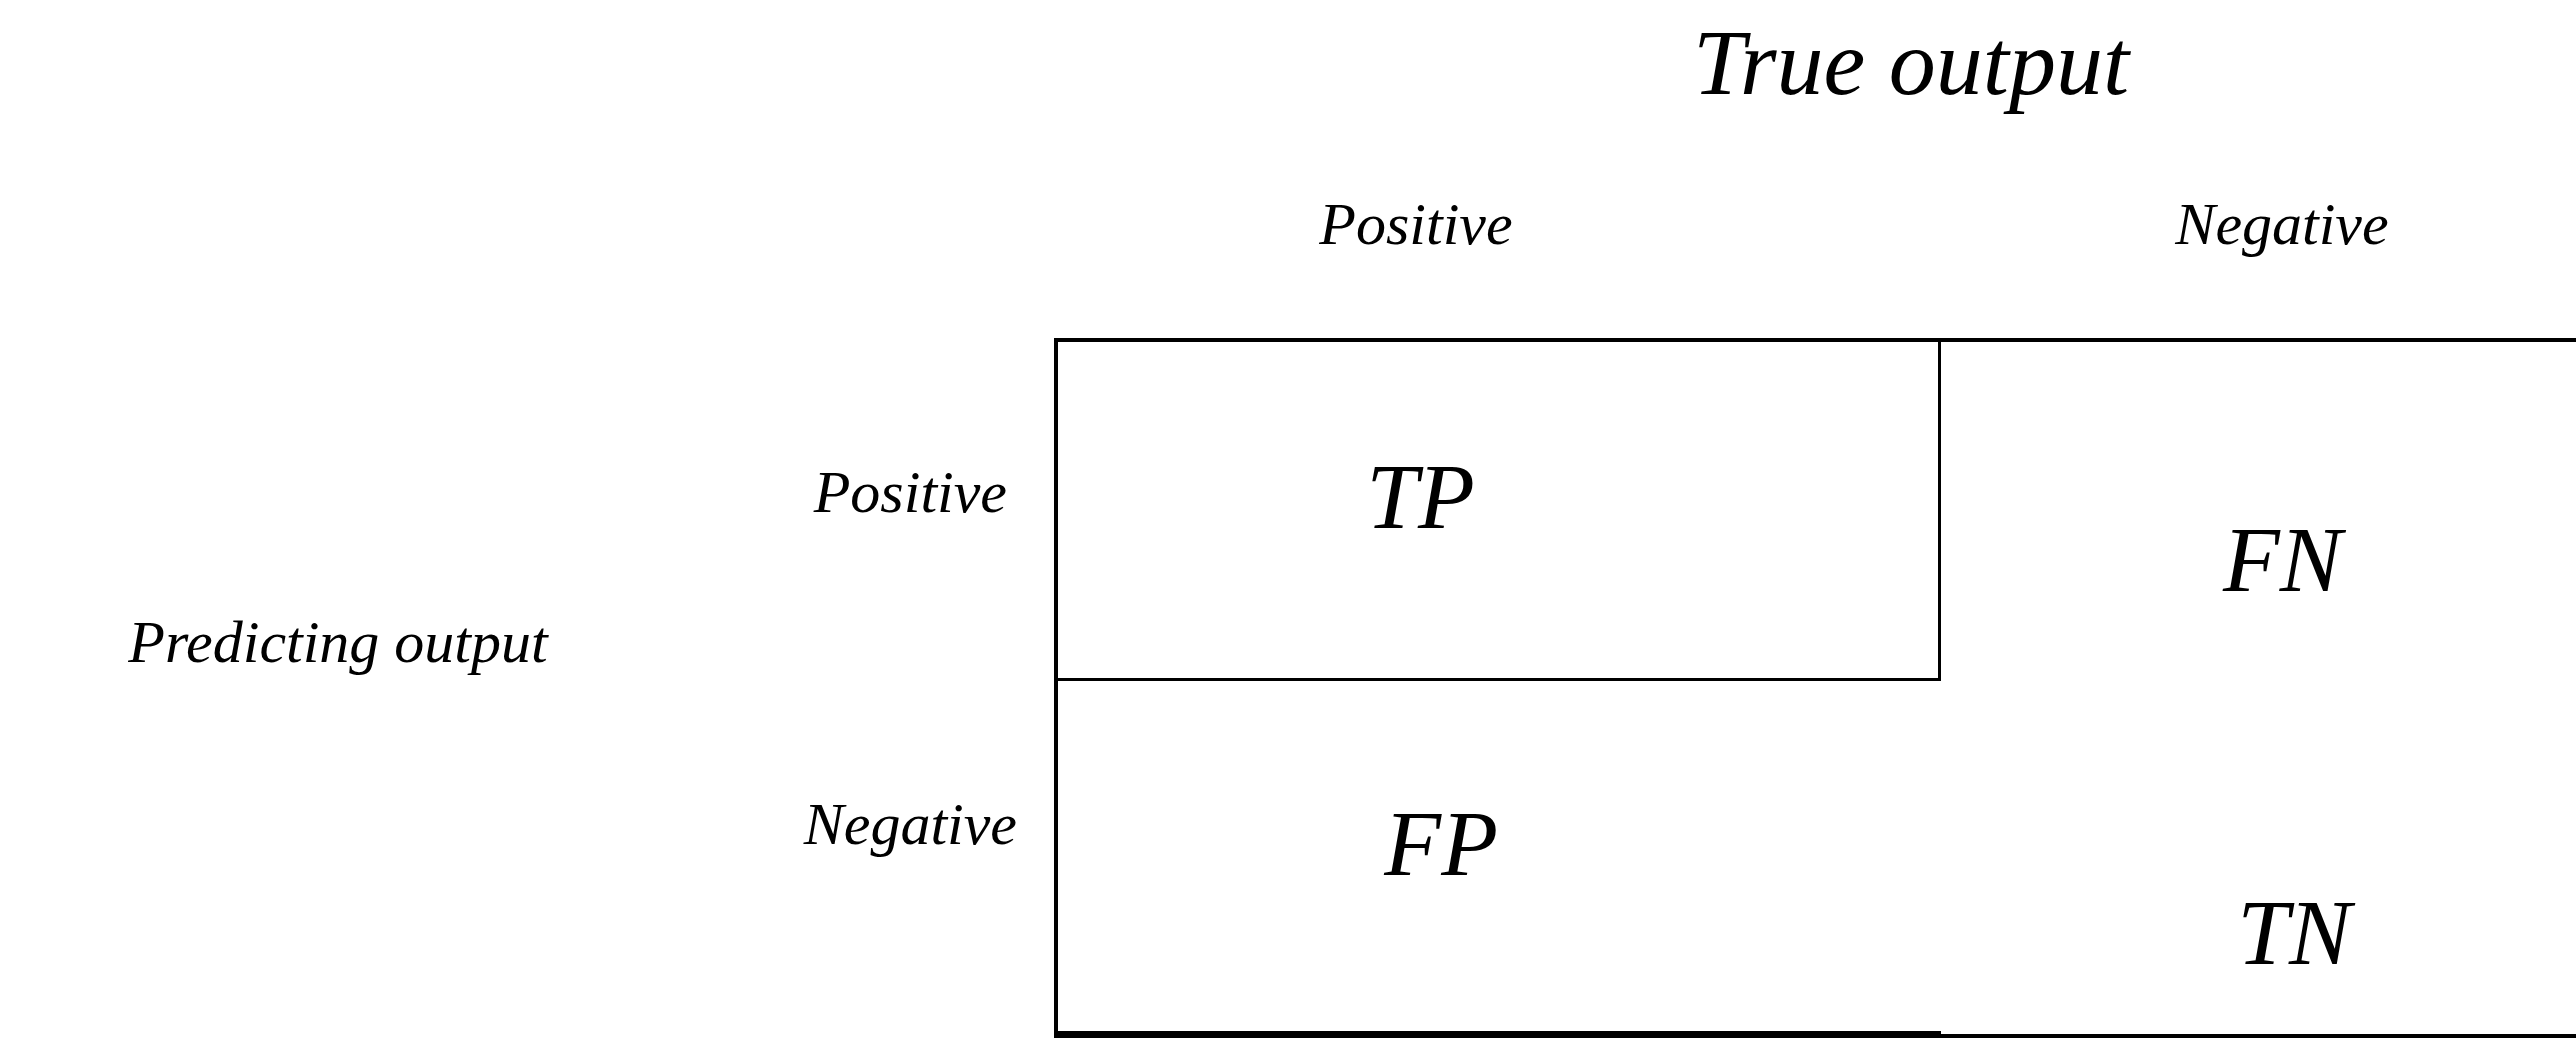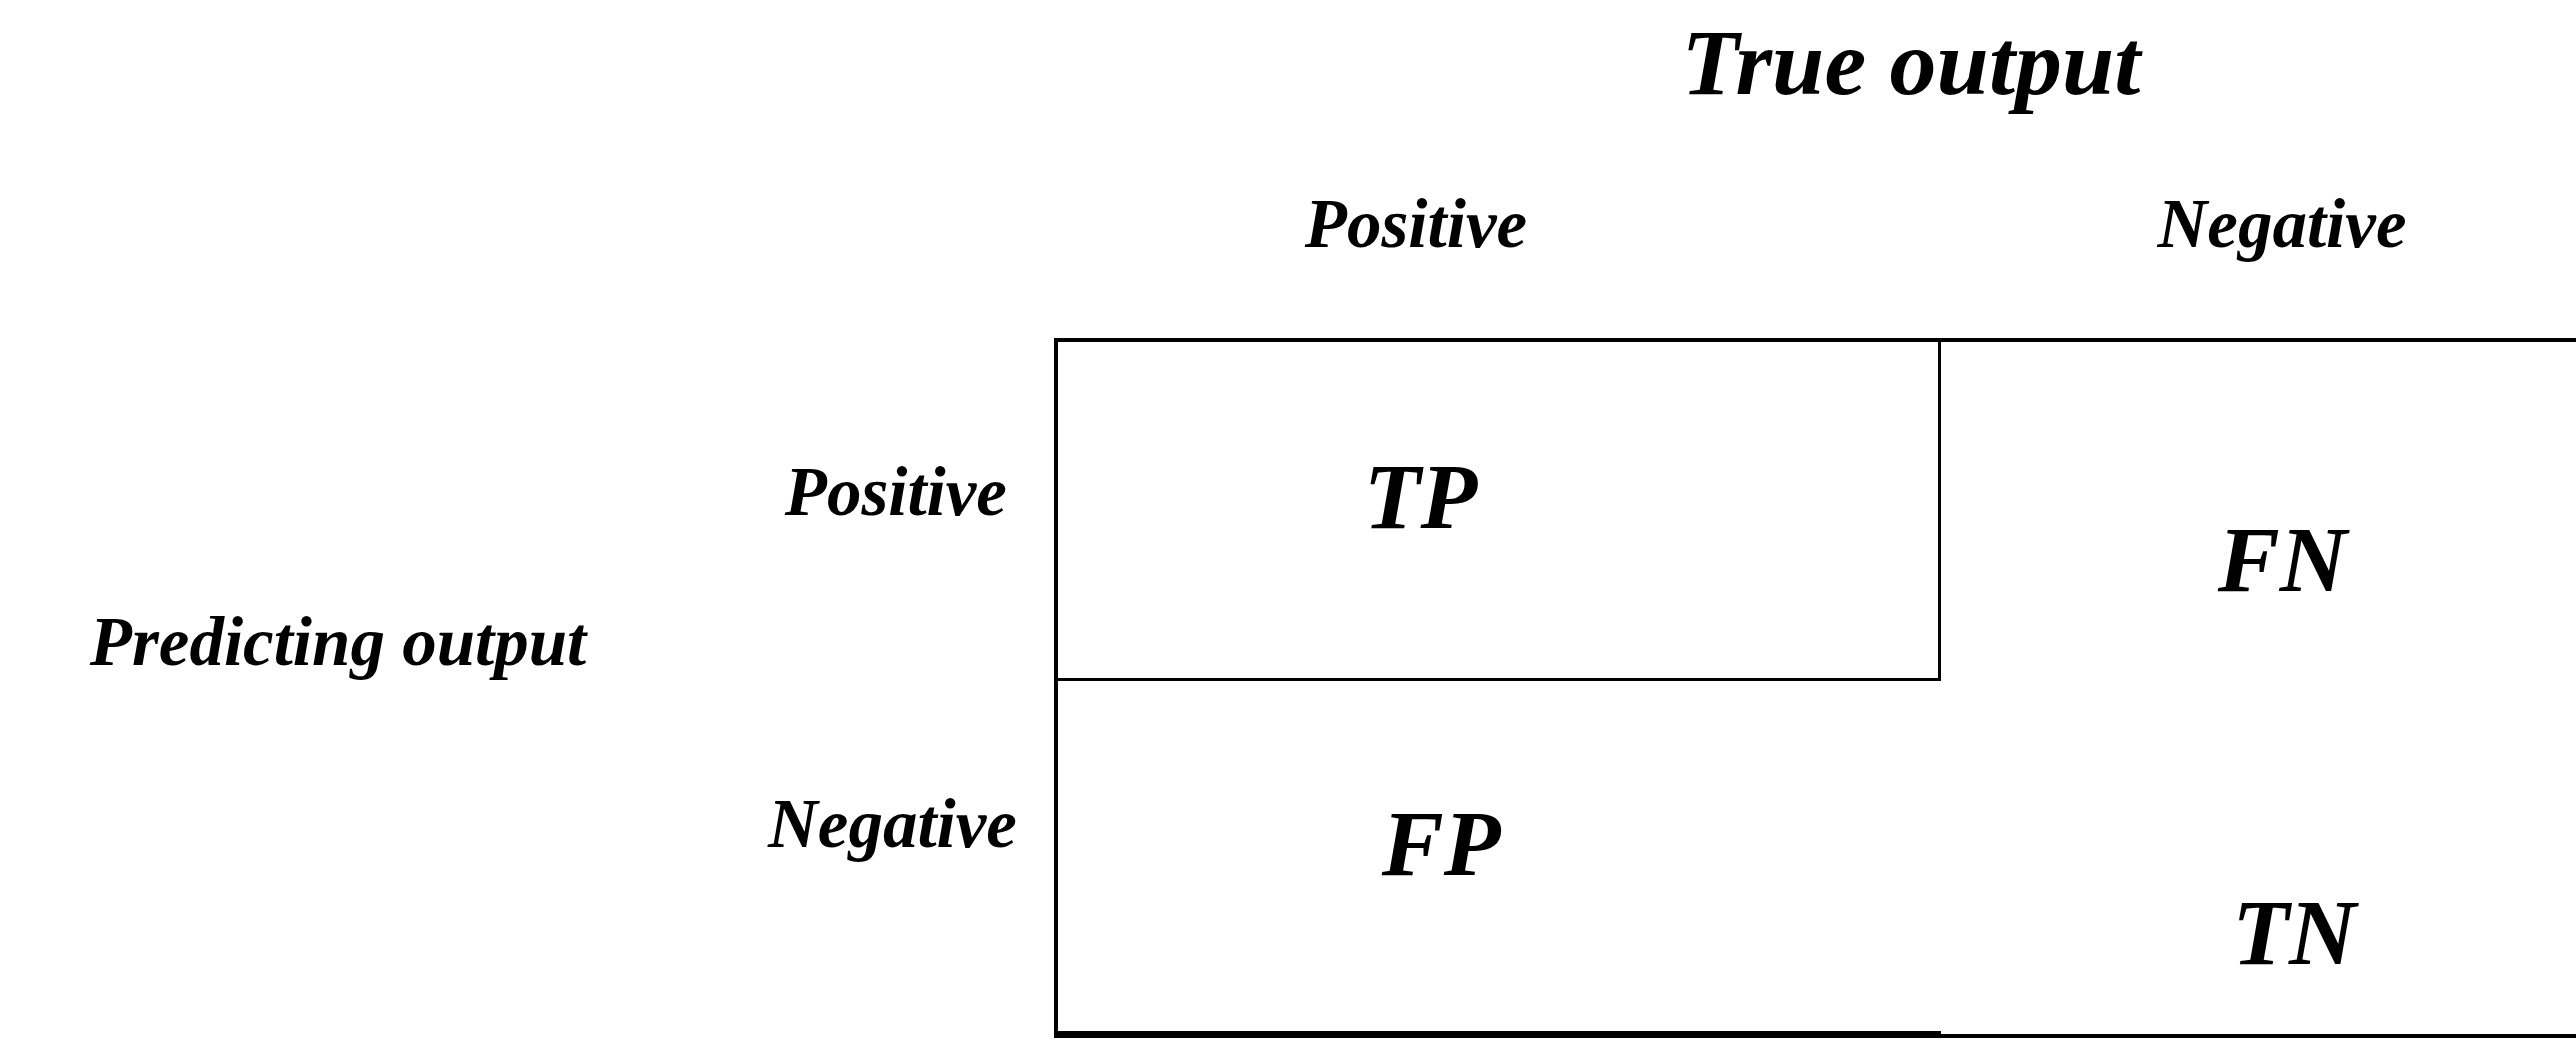--- a/index.html
+++ b/index.html
@@ -7,29 +7,29 @@
     padding: 0;
     background: #ffffff;
   }
   .canvas {
     position: relative;
     width: 2576px;
     height: 1062px;
     background: #ffffff;
     color: #000000;
     font-family: "Liberation Serif", "DejaVu Serif", serif;
-    font-weight: bold;
+    font-weight: normal;
     font-style: italic;
     overflow: hidden;
   }
   .lbl {
     position: absolute;
     line-height: 1;
     white-space: nowrap;
-    font-size: 69px;
+    font-size: 60px;
   }
   .center-anchor { transform: translate(-50%, -50%); }
   .right-anchor  { transform: translateY(-50%); }
 
   .col-axis-title { left: 1911px; top: 62px; font-size: 94px; }
   .col-header-positive { left: 1416px; top: 224px; }
   .col-header-negative { left: 2282px; top: 224px; }
   .row-axis-title { left: 338px; top: 642px; }
   .row-header-positive { right: 1569px; top: 492px; }
   .row-header-negative { right: 1559px; top: 824px; }

